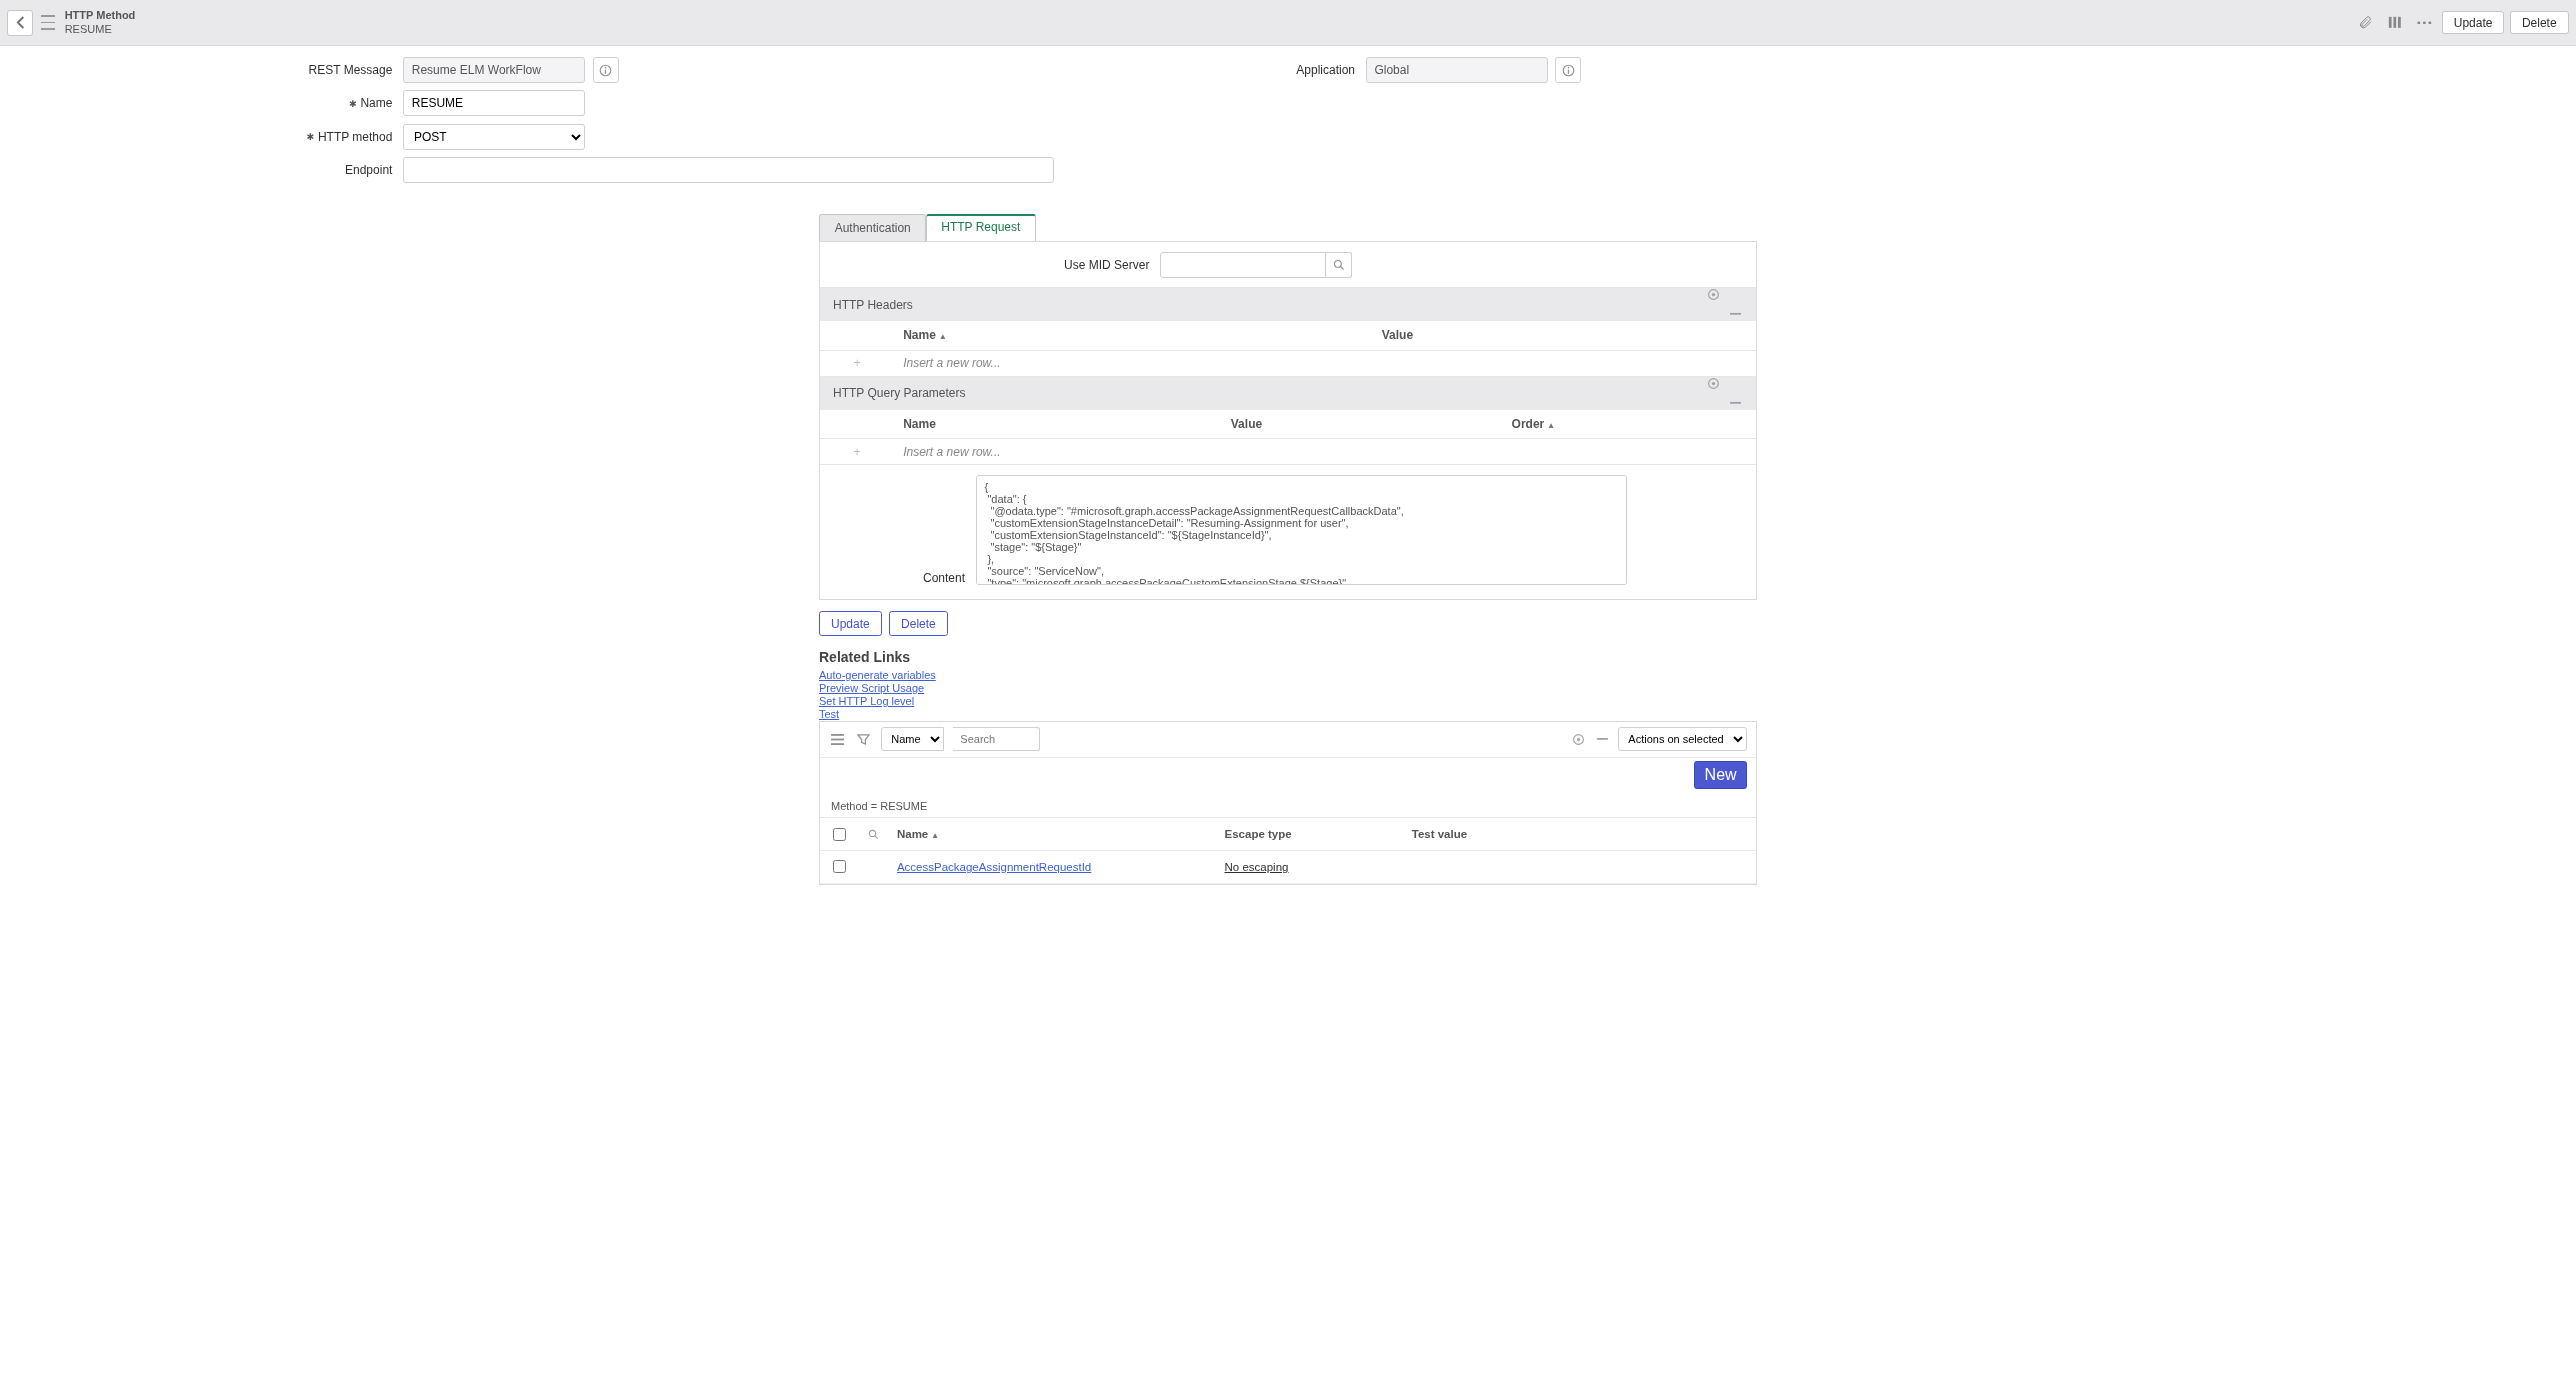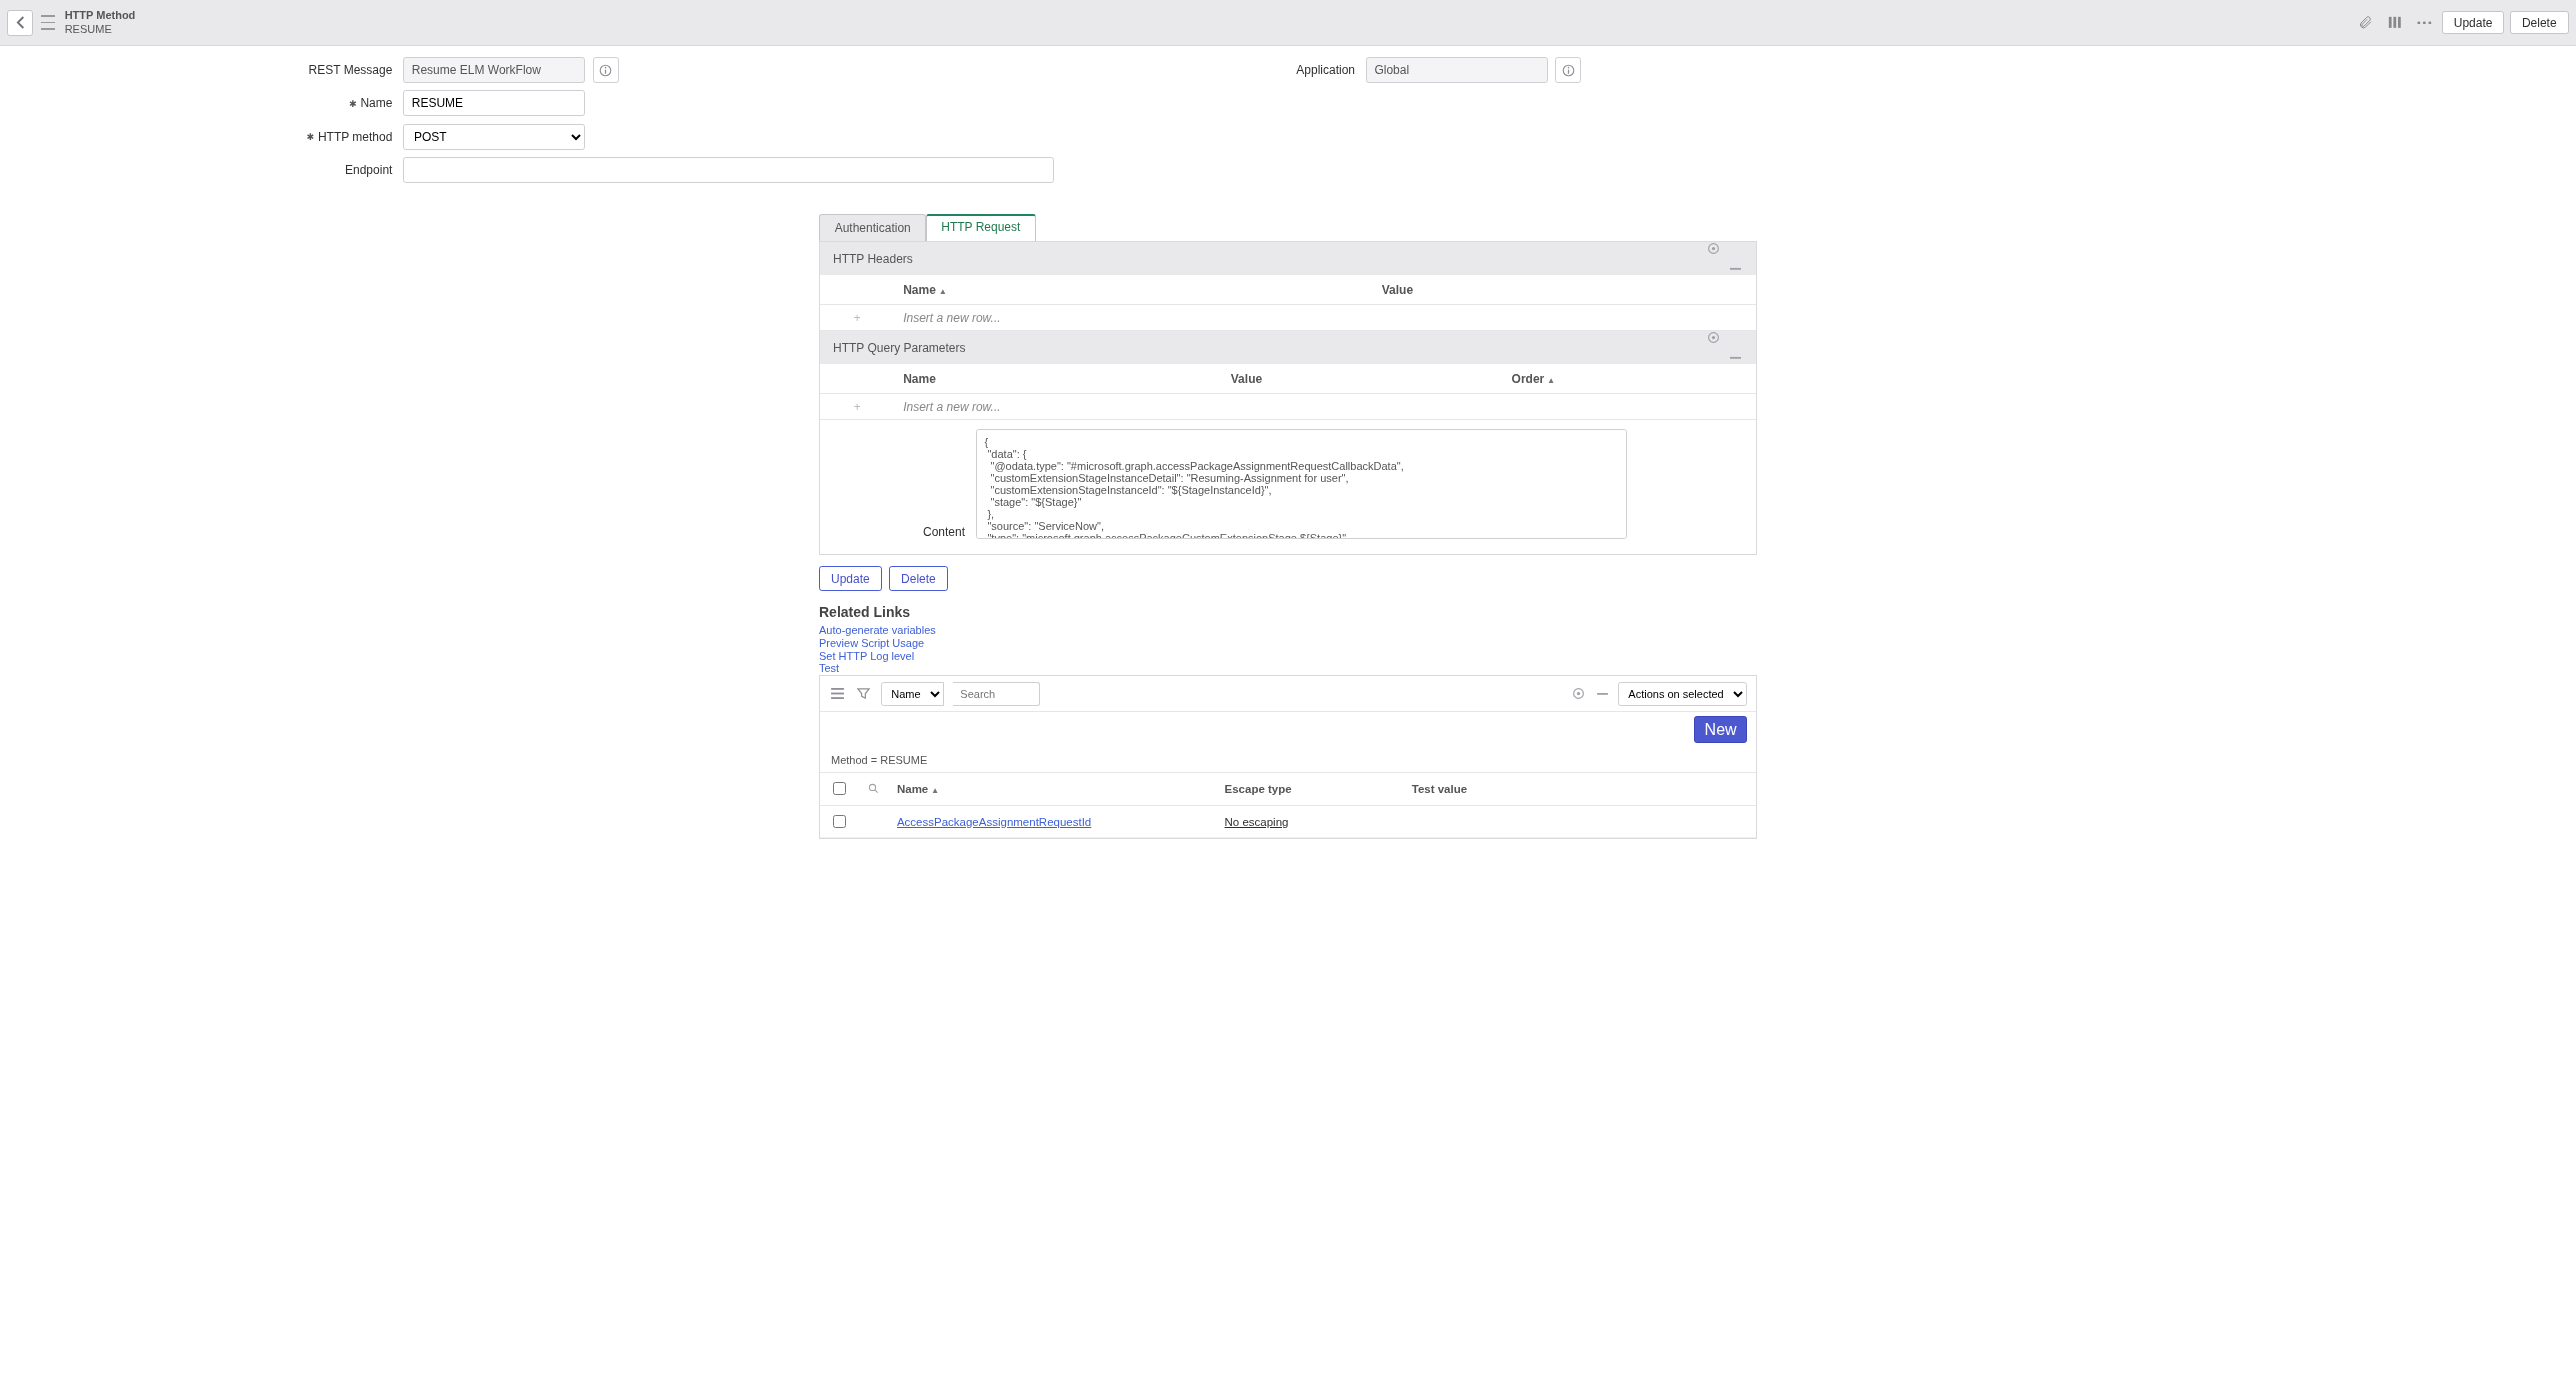--- a/index.html
+++ b/index.html
@@ -264,20 +264,21 @@
   .related-links h3 {
     margin: 13px 0 3.7px 0;
     font-size: 14px;
     font-weight: 700;
     color: #444;
   }
   .related-links a {
     display: block;
     font-size: 11px;
     color: #3d60d6;
+    text-decoration: underline;
     margin-bottom: 0.9px;
     cursor: pointer;
     width: fit-content;
   }
 
   
   .tabs2 { display:flex; margin-top: 13px; }
   .tab-body2 {
     border: 0.9px solid #d9d9dc;
     background: #fff;
@@ -454,20 +455,30 @@
 </div>
 
 <div class="content-area">
 
   <div class="tabs">
     <div class="tab">Authentication</div>
     <div class="tab active">HTTP Request</div>
   </div>
 
   <div class="tab-body">
+    <div class="mid-row">
+      <div class="mid-label">Use MID Server</div>
+      <input class="mid-input" value="" style="">
+      <div class="mid-search">
+        <svg width="12" height="12" viewBox="0 0 16 16">
+            <circle cx="6.5" cy="6.5" r="4.5" stroke="#909098" stroke-width="1.5" fill="none"></circle>
+            <line x1="10" y1="10" x2="14" y2="14" stroke="#909098" stroke-width="1.5"></line>
+          </svg>
+      </div>
+    </div>
 
     <div class="section-bar">
       <span>HTTP Headers</span>
       <div class="section-icons">
         <span class="ic" style="position:relative; top:-10px;">
           <svg width="13" height="13" viewBox="0 0 16 16">
               <circle cx="8" cy="8" r="6" stroke="#a0a0a6" stroke-width="1.4" fill="none"></circle>
               <circle cx="8" cy="8" r="2" fill="#a0a0a6"></circle>
             </svg>
         </span>

